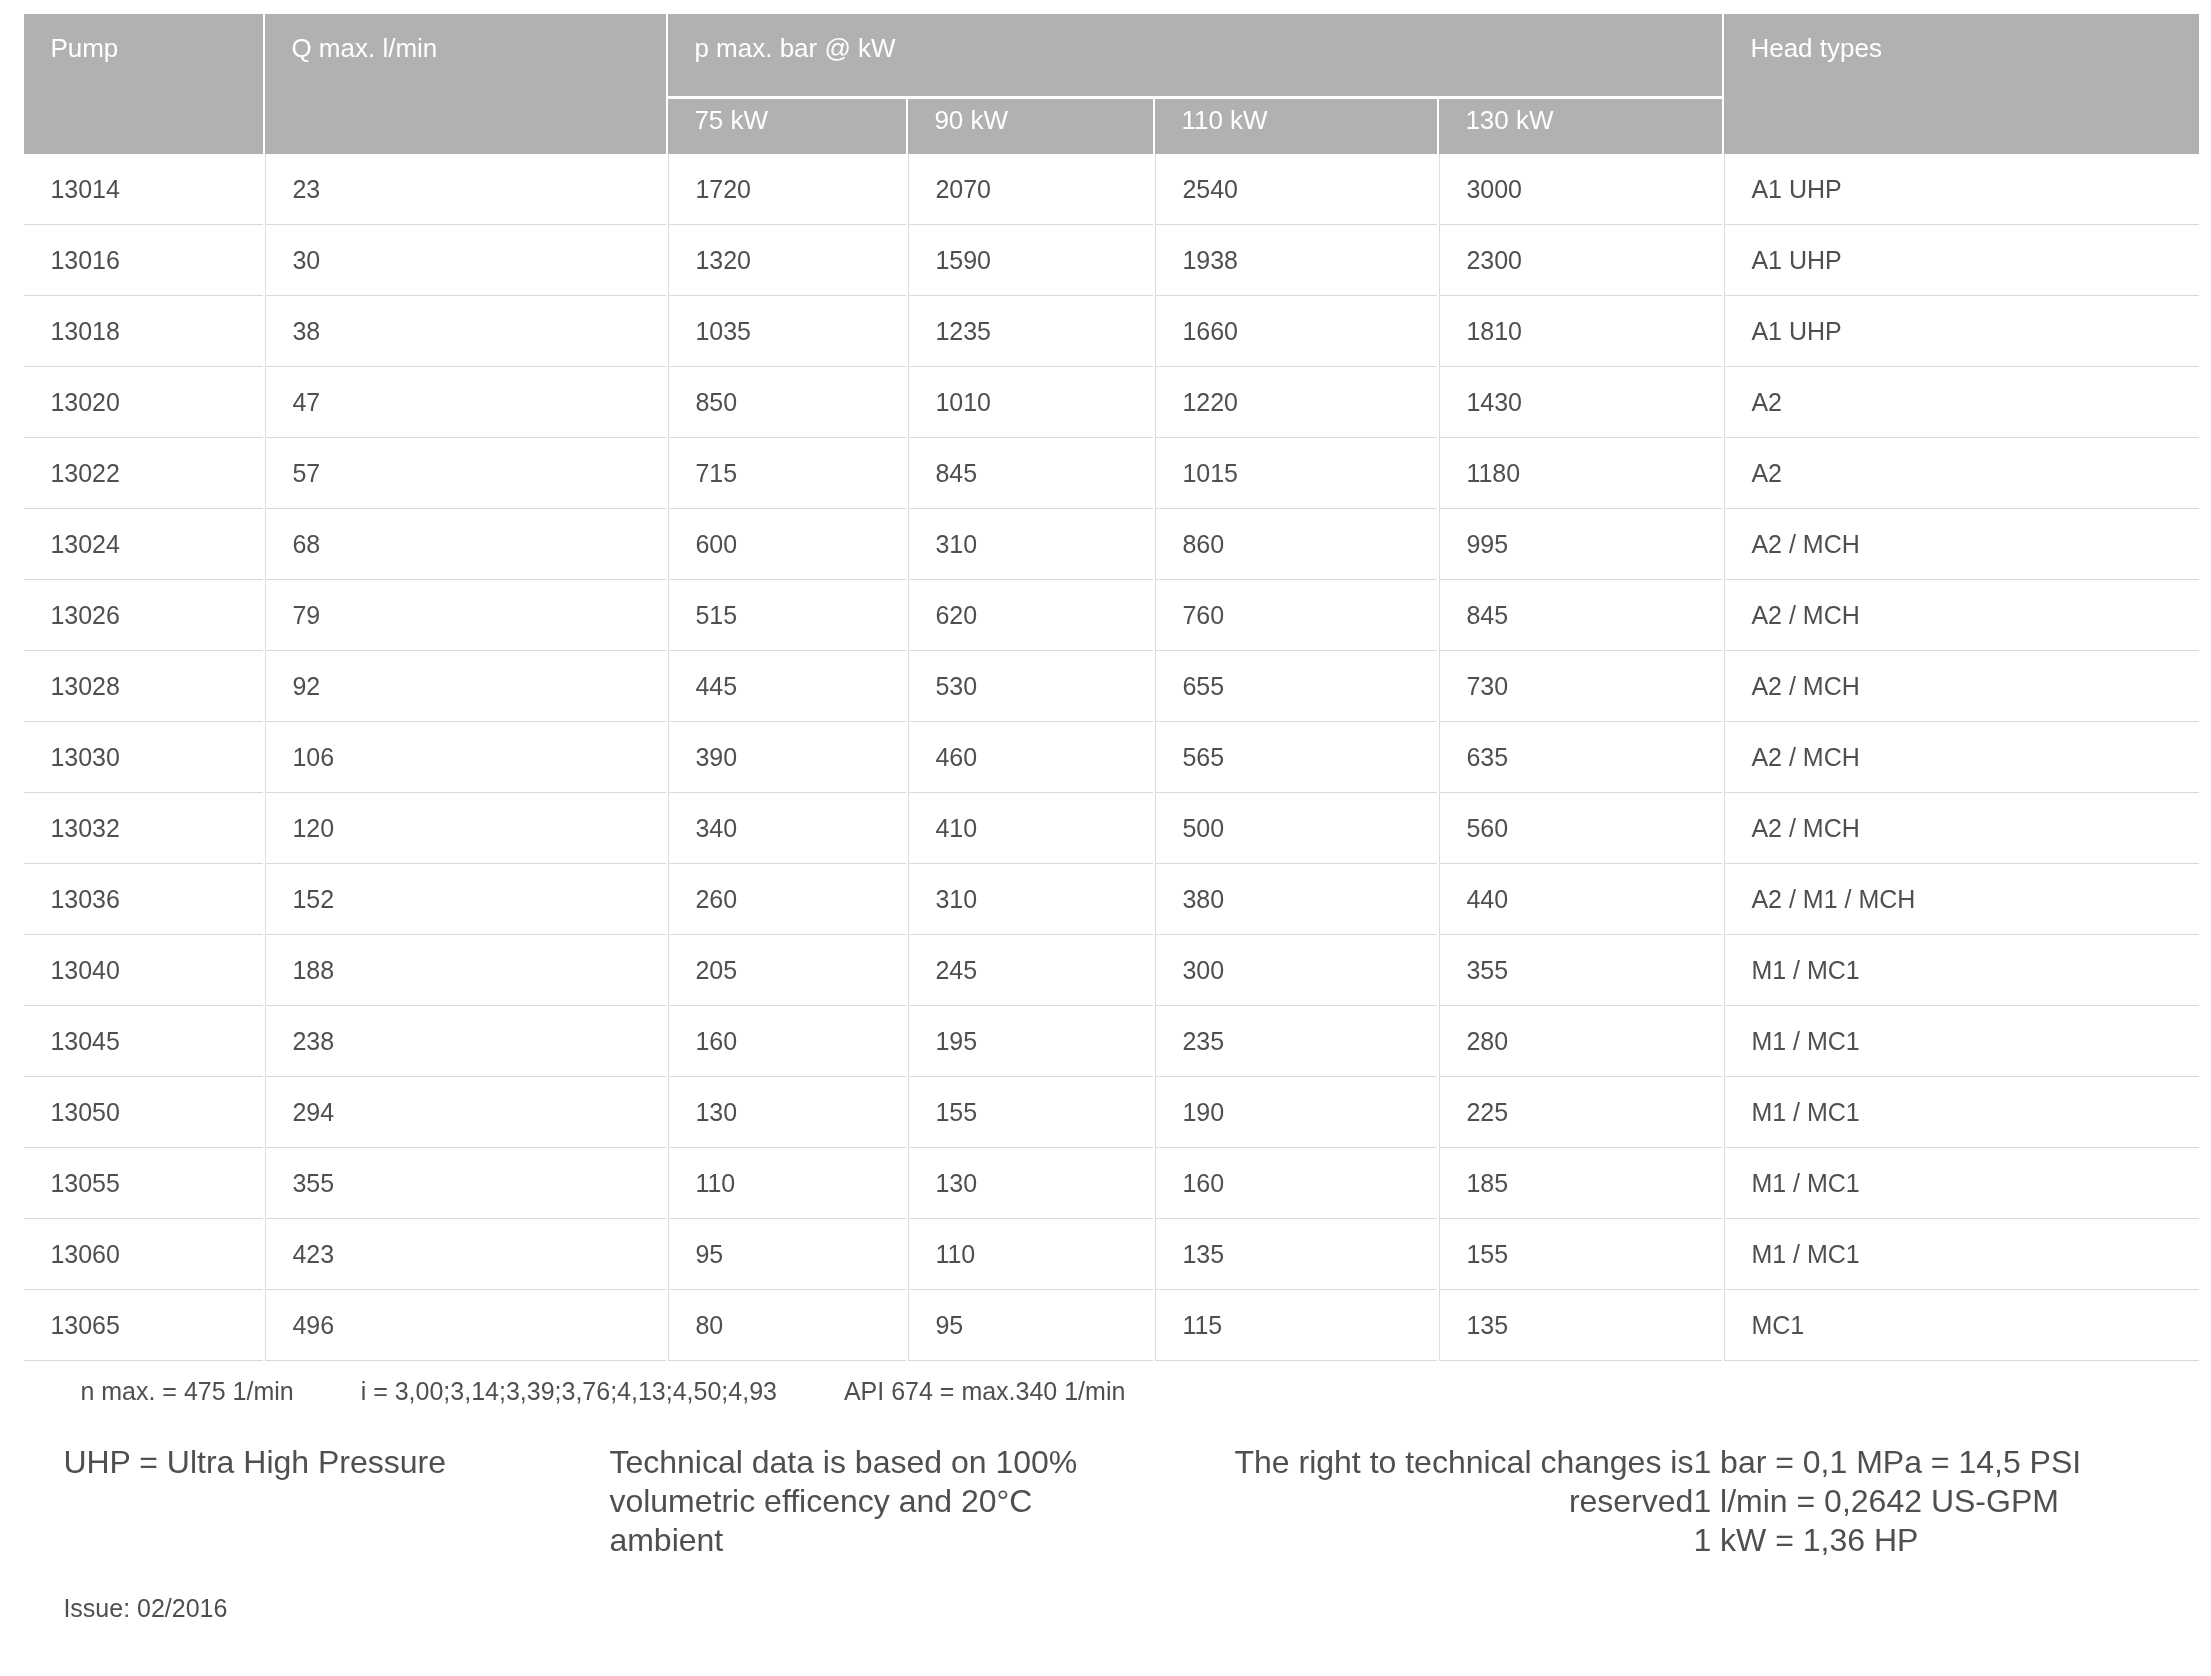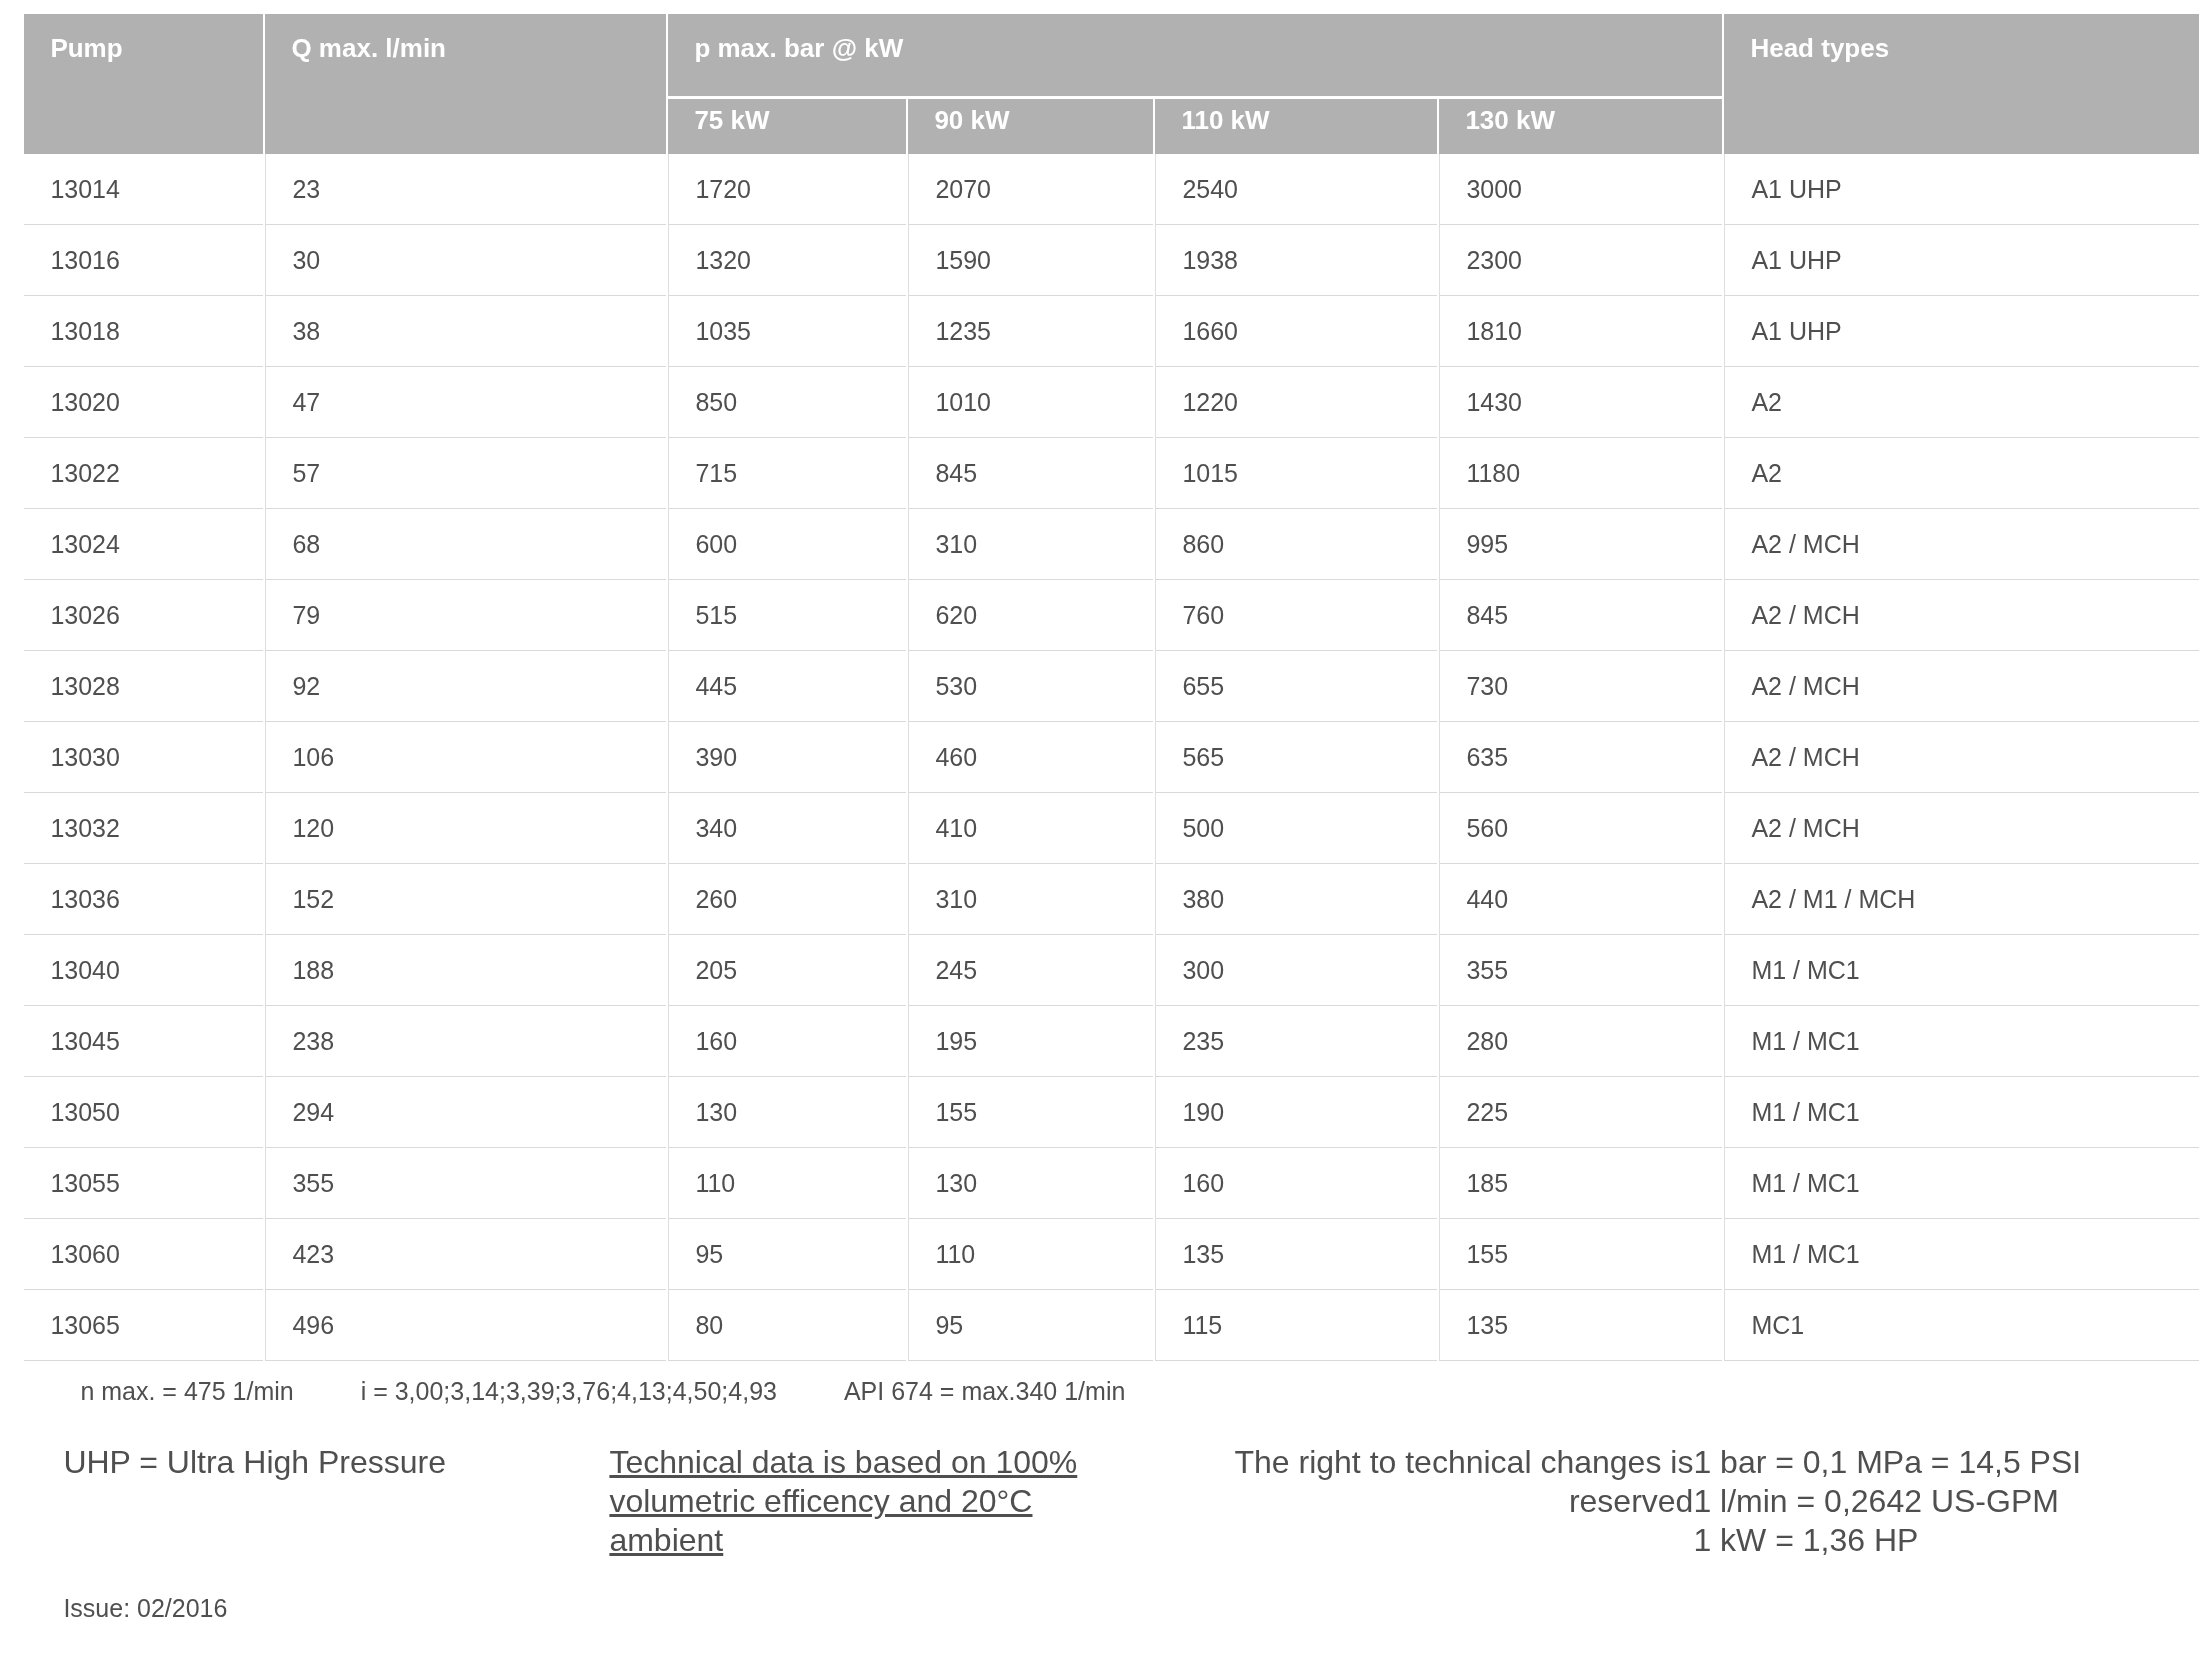--- a/index.html
+++ b/index.html
@@ -23,21 +23,21 @@
     width: 2163px;
     table-layout: fixed;
     border-collapse: separate;
     border-spacing: 2.8px 0;
     font-size: 25px;
     font-weight: 400;
   }
   table.pump-table th {
     background: #b1b1b1;
     color: #ffffff;
-    font-weight: 700;
+    font-weight: 400;
     font-size: 26px;
     text-align: left;
     vertical-align: top;
     padding: 18.6px 9.3px 0 26px;
   }
   tr.header-row-1 th { height: 82px; }
   tr.header-row-1 th[rowspan] { height: 140px; }
   tr.header-row-2 th { height: 58px; border-top: 3.7px solid #ffffff; padding-top: 6px; }
   table.pump-table td {
     height: 71px;
@@ -57,21 +57,21 @@
     white-space: nowrap;
   }
   .note-line-1 span { margin-right: 43px; margin-left: 17px; }
   .notes-columns {
     display: flex;
     margin: 35px 0 0 41px;
     font-size: 32px;
     line-height: 39px;
   }
   .notes-col-1 { width: 546px; }
-  .notes-col-2 { width: 536px; text-decoration: underline; }
+  .notes-col-2 { width: 536px; }
   .notes-col-3 { width: 548px; text-align: right; }
   .notes-col-4 { width: auto; }
   .issue-line {
     margin: 34px 0 0 41px;
     font-size: 25px;
   }
 </style>
 </head>
 <body>
 

